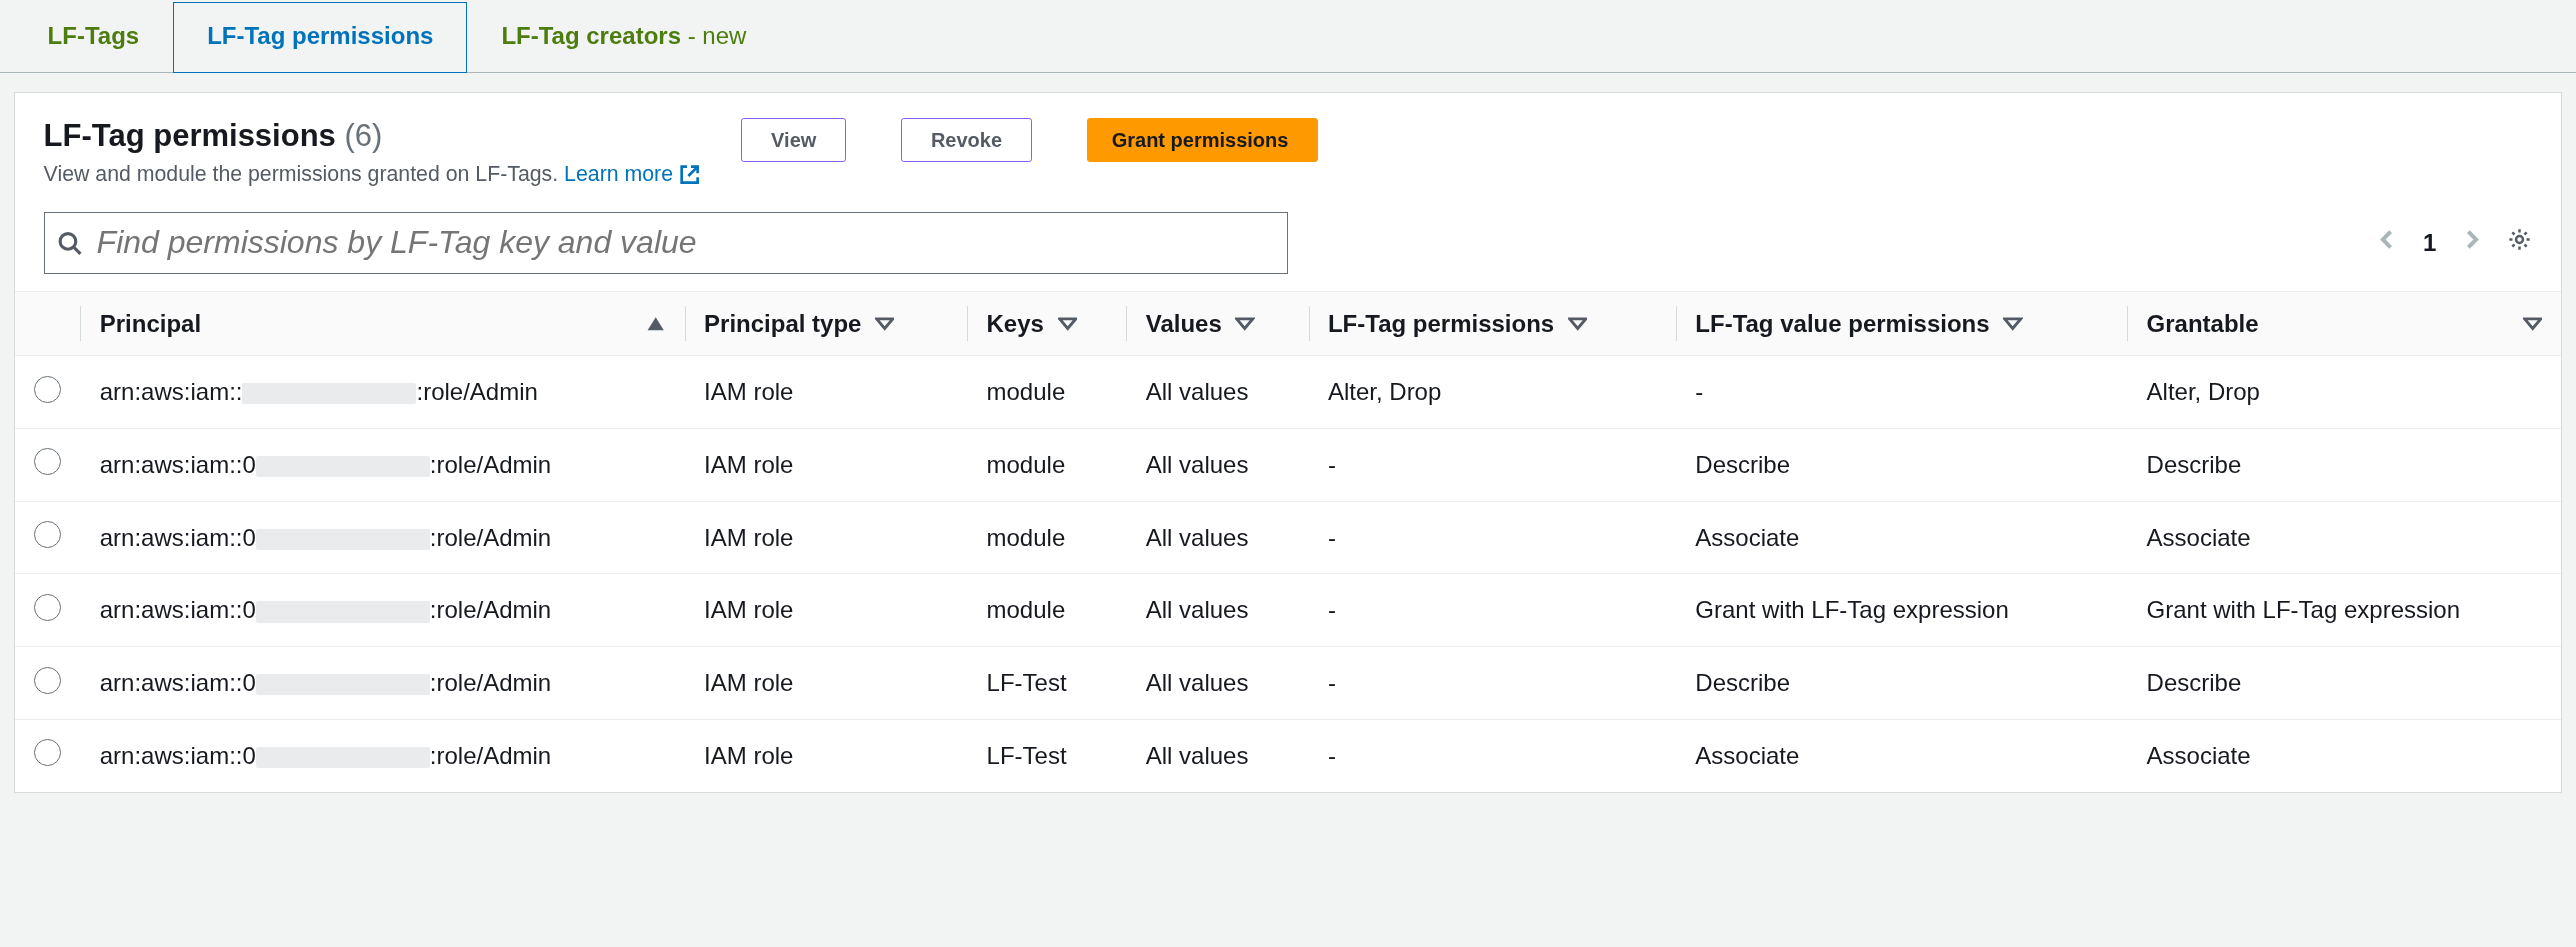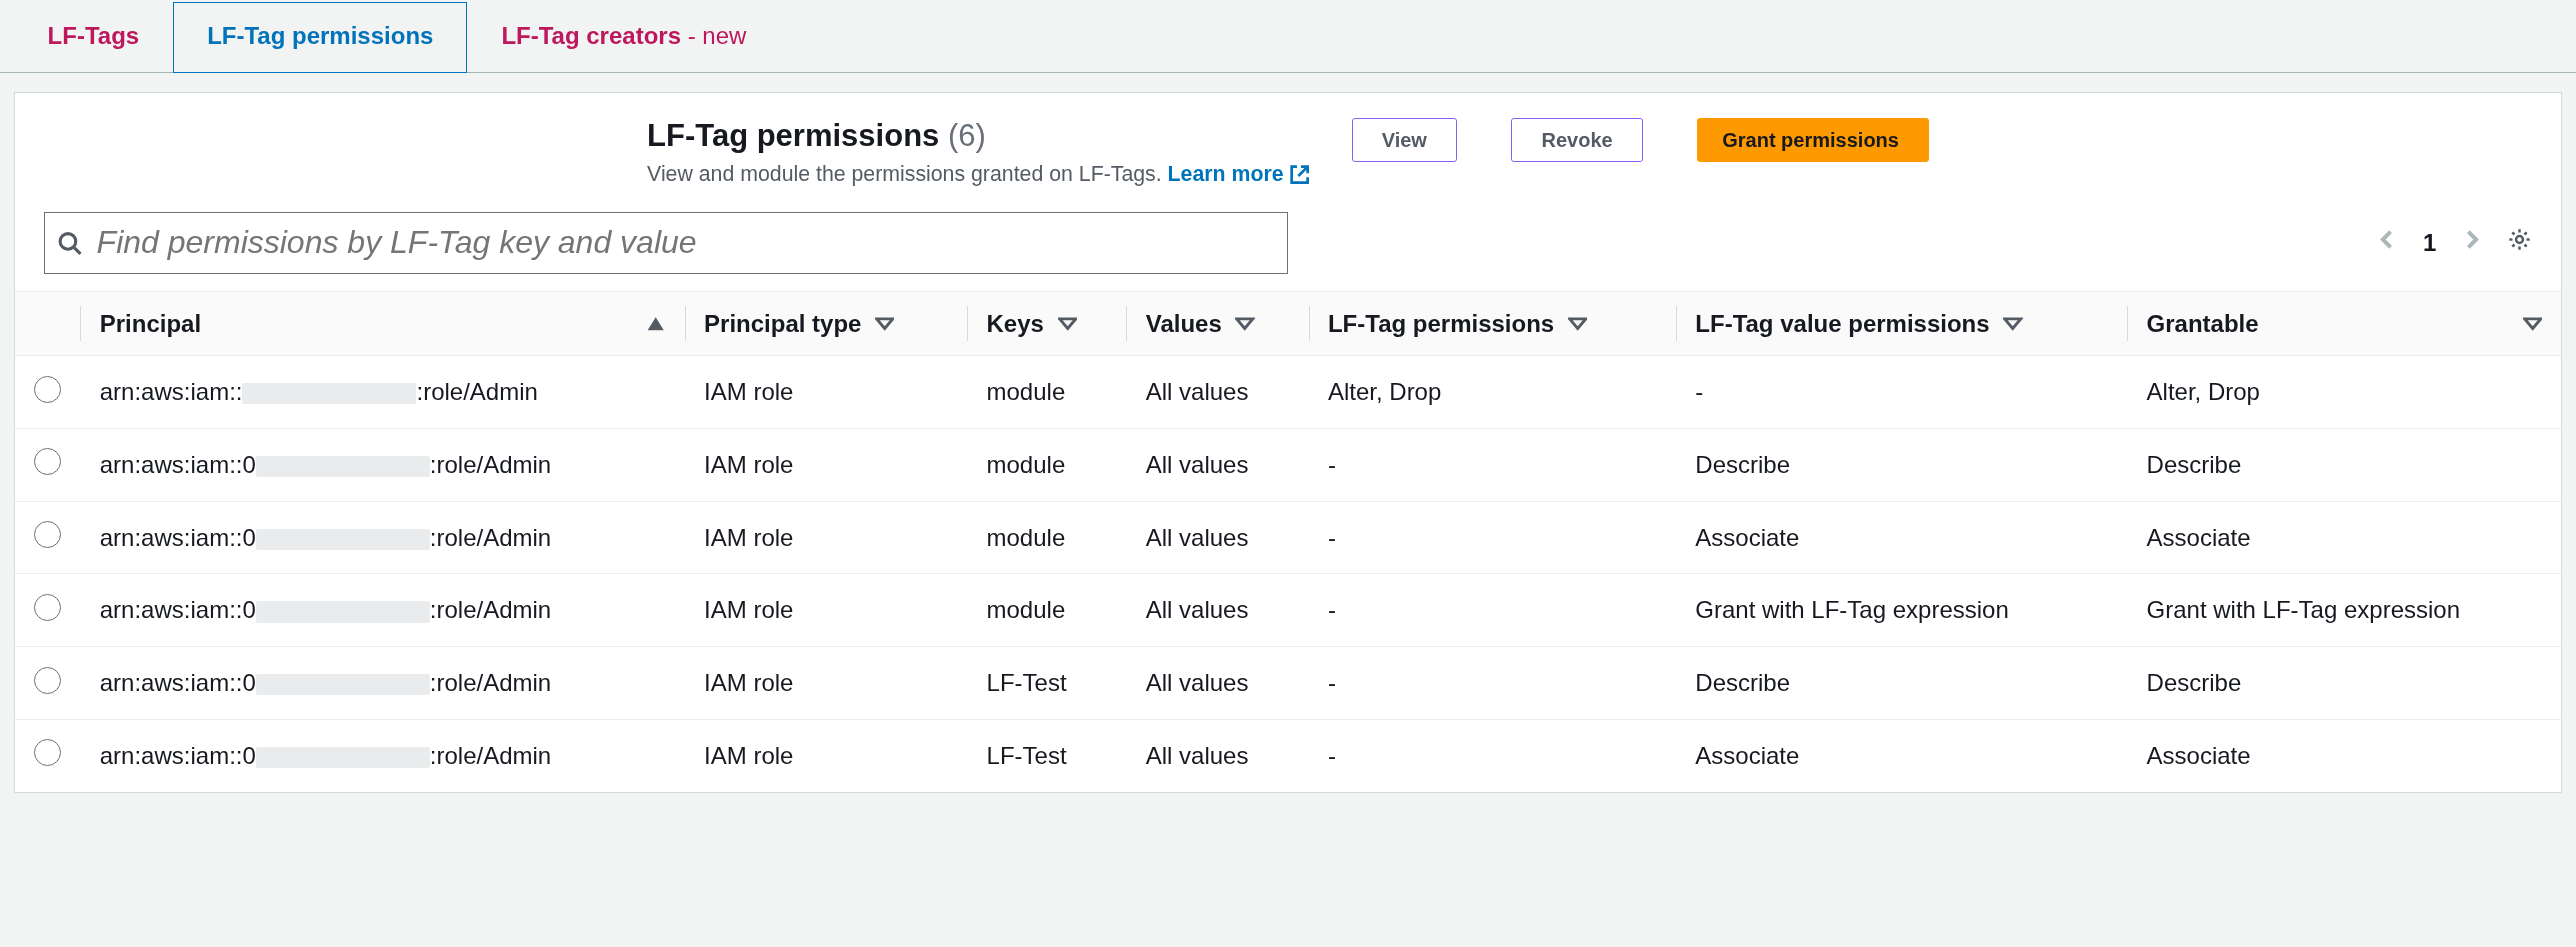--- a/index.html
+++ b/index.html
@@ -13,59 +13,59 @@
   .tabs {
     display: flex;
     border-bottom: 1px solid #aab7b8;
     padding-left: 13.6px;
     background: #f2f3f3;
     margin-top: 1.9px;
   }
   .tab {
     padding: 19.4px 33px 21.3px;
     font-weight: 700;
-    color: #be185d;
+    color: #4d7c0f;
     cursor: pointer;
     border: 1.9px solid transparent;
     margin-bottom: -1px;
     white-space: nowrap;
   }
   .tab.active {
     color: #0073bb;
     border: 1.9px solid #0073bb;
     background: #ffffff00;
   }
   .tab .new { font-weight: 400; }
   .panel {
     margin: 19.4px 13.6px 13.6px;
     background: #fff;
     border: 1px solid #d5dbdb;
     padding-bottom: 0;
   }
   .panel-header {
     display: flex;
     align-items: flex-start;
-    justify-content: center;
+    justify-content: flex-start;
     padding: 25px 29px 0 29px;
   }
   .title-block h1 {
     margin: 0;
     font-size: 31px;
     font-weight: 700;
     display: inline;
   }
   .title-block .count { color: #687078; font-weight: 400; }
   .title-block .desc {
     margin: 7.8px 0 0 0;
     font-size: 21.3px;
     color: #545b64;
   }
   .learn-more {
     color: #0073bb;
-    font-weight: 700;
+    font-weight: 400;
     text-decoration: none;
     display: inline-flex;
     align-items: center;
     gap: 5.8px;
   }
   .learn-more svg { width: 21.3px; height: 21.3px; }
   .actions { display: flex; gap: 13.6px; }
   .btn {
     font-size: 20px;
     font-weight: 700;

